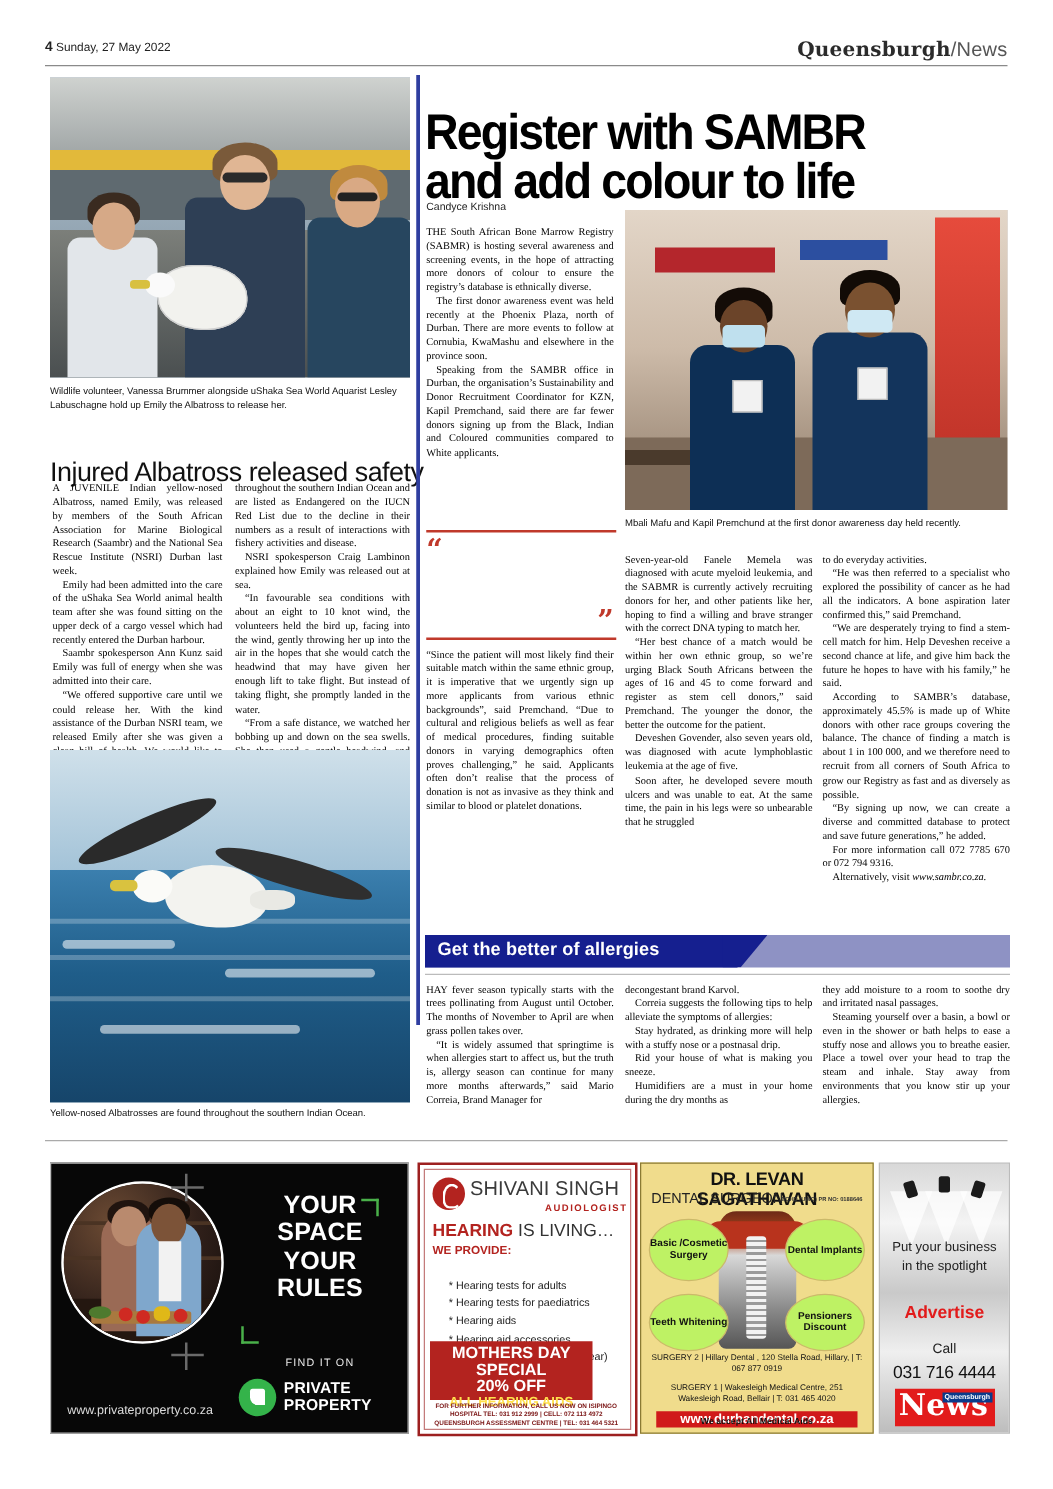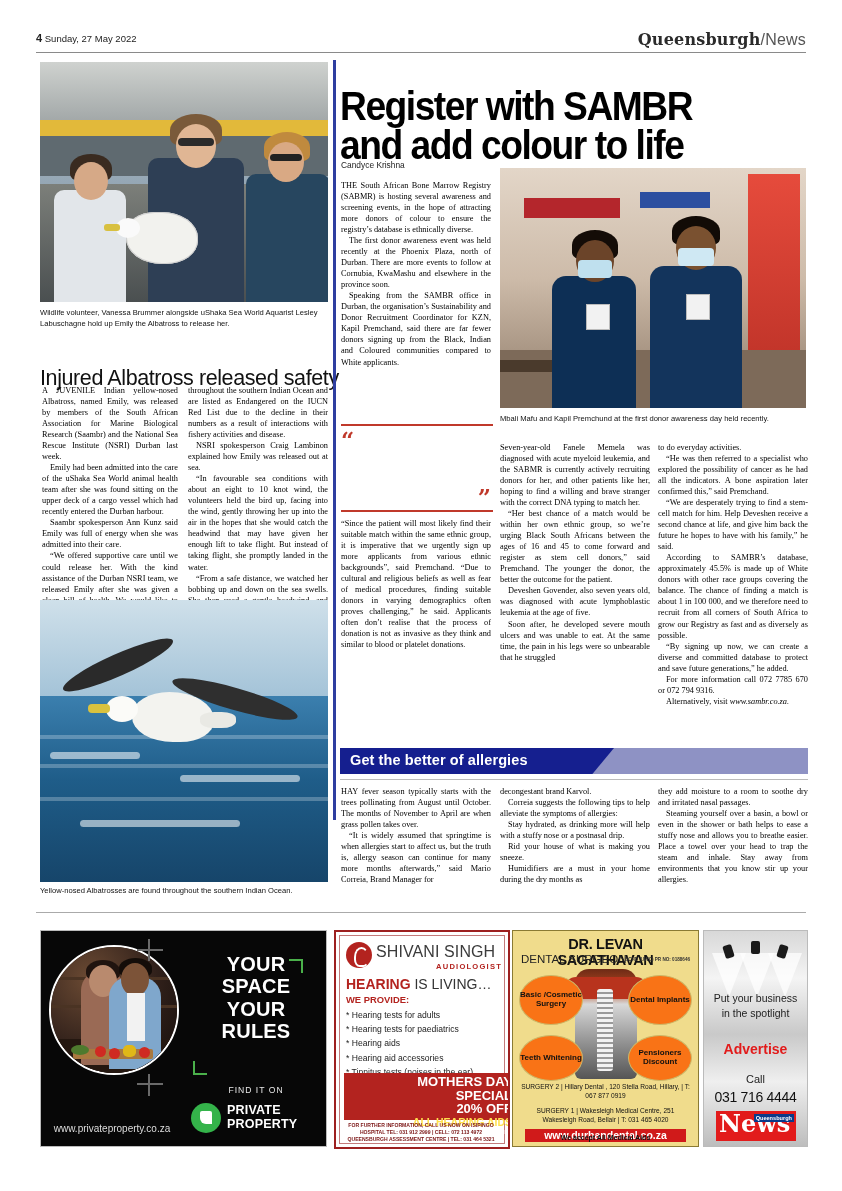--- a/index.html
+++ b/index.html
@@ -185,26 +185,26 @@
   #ad-shivani .slogan{
     position:absolute;left:10px;top:44px;width:156px;
     font-family:"Liberation Sans",sans-serif;font-size:14px;color:#333;
   }
   #ad-shivani .slogan b{color:#b3231f;font-weight:bold;text-align:right;}
   #ad-shivani .provide{
     position:absolute;left:10px;top:62px;
     font-family:"Liberation Sans",sans-serif;font-weight:bold;font-size:9.4px;color:#b3231f;
   }
   #ad-shivani ul{
-    position:absolute;left:10px;top:76px;width:156px;margin:0;padding:0;list-style:none;
+    position:absolute;left:10px;top:76px;width:156px;margin:13px;padding:0;list-style:none;
     font-family:"Liberation Sans",sans-serif;font-size:8.6px;line-height:1.65;color:#222;
   }
   #ad-shivani ul li:before{content:"* ";}
   #ad-shivani .special{
-    position:absolute;left:8px;top:141px;width:168px;height:47px;background:#b3231f;color:#fff;text-align:right;
+    position:absolute;left:8px;top:141px;width:130px;height:47px;background:#b3231f;color:#fff;text-align:center;
   }
   #ad-shivani .special .l1{font-family:"Liberation Sans",sans-serif;font-weight:bold;font-size:13px;margin-top:2px;line-height:1.05;}
   #ad-shivani .special .l2{font-family:"Liberation Sans",sans-serif;font-weight:bold;font-size:13px;line-height:1.05;}
   #ad-shivani .special .l3{font-family:"Liberation Sans",sans-serif;font-weight:bold;font-size:10.5px;color:#ffe14d;line-height:1.15;}
   #ad-shivani .special .l4{font-family:"Liberation Sans",sans-serif;font-weight:bold;font-size:6.2px;line-height:1.3;}
   #ad-shivani .footer{
     position:absolute;left:6px;top:190px;width:158px;text-align:center;
     font-family:"Liberation Sans",sans-serif;font-weight:bold;font-size:5.1px;line-height:1.4;color:#7a1414;
   }
 
@@ -230,21 +230,21 @@
     background:linear-gradient(180deg,#6d2a16 0%,#b4491f 18%,#d8d8d8 32%,#8c8c8c 70%,#555 100%);
     border-radius:14px 14px 6px 6px;
   }
   #ad-dentist .implant{
     position:absolute;left:84px;top:58px;width:16px;height:82px;
     background:repeating-linear-gradient(180deg,#f2f2f2 0 3px,#9a9a9a 3px 5px);
     border-radius:3px;
   }
   #ad-dentist .gum{position:absolute;left:52px;top:46px;width:82px;height:22px;background:#b8331d;border-radius:40px;}
   #ad-dentist .bubble{
-    position:absolute;background:#f97316;border:1px solid #cbb96a;border-radius:50%;
+    position:absolute;background:#bef264;border:1px solid #cbb96a;border-radius:50%;
     font-family:"Liberation Sans",sans-serif;font-weight:bold;font-size:8px;color:#111;
     display:flex;align-items:center;justify-content:center;text-align:center;line-height:1.12;
   }
   #ad-dentist .b1{left:6px;top:44px;width:62px;height:48px;}
   #ad-dentist .b2{right:6px;top:44px;width:62px;height:48px;}
   #ad-dentist .b3{left:6px;top:104px;width:62px;height:44px;}
   #ad-dentist .b4{right:6px;top:104px;width:62px;height:44px;}
   #ad-dentist .surg{
     position:absolute;left:6px;width:173px;text-align:center;
     font-family:"Liberation Sans",sans-serif;font-size:6.6px;line-height:1.35;color:#111;

